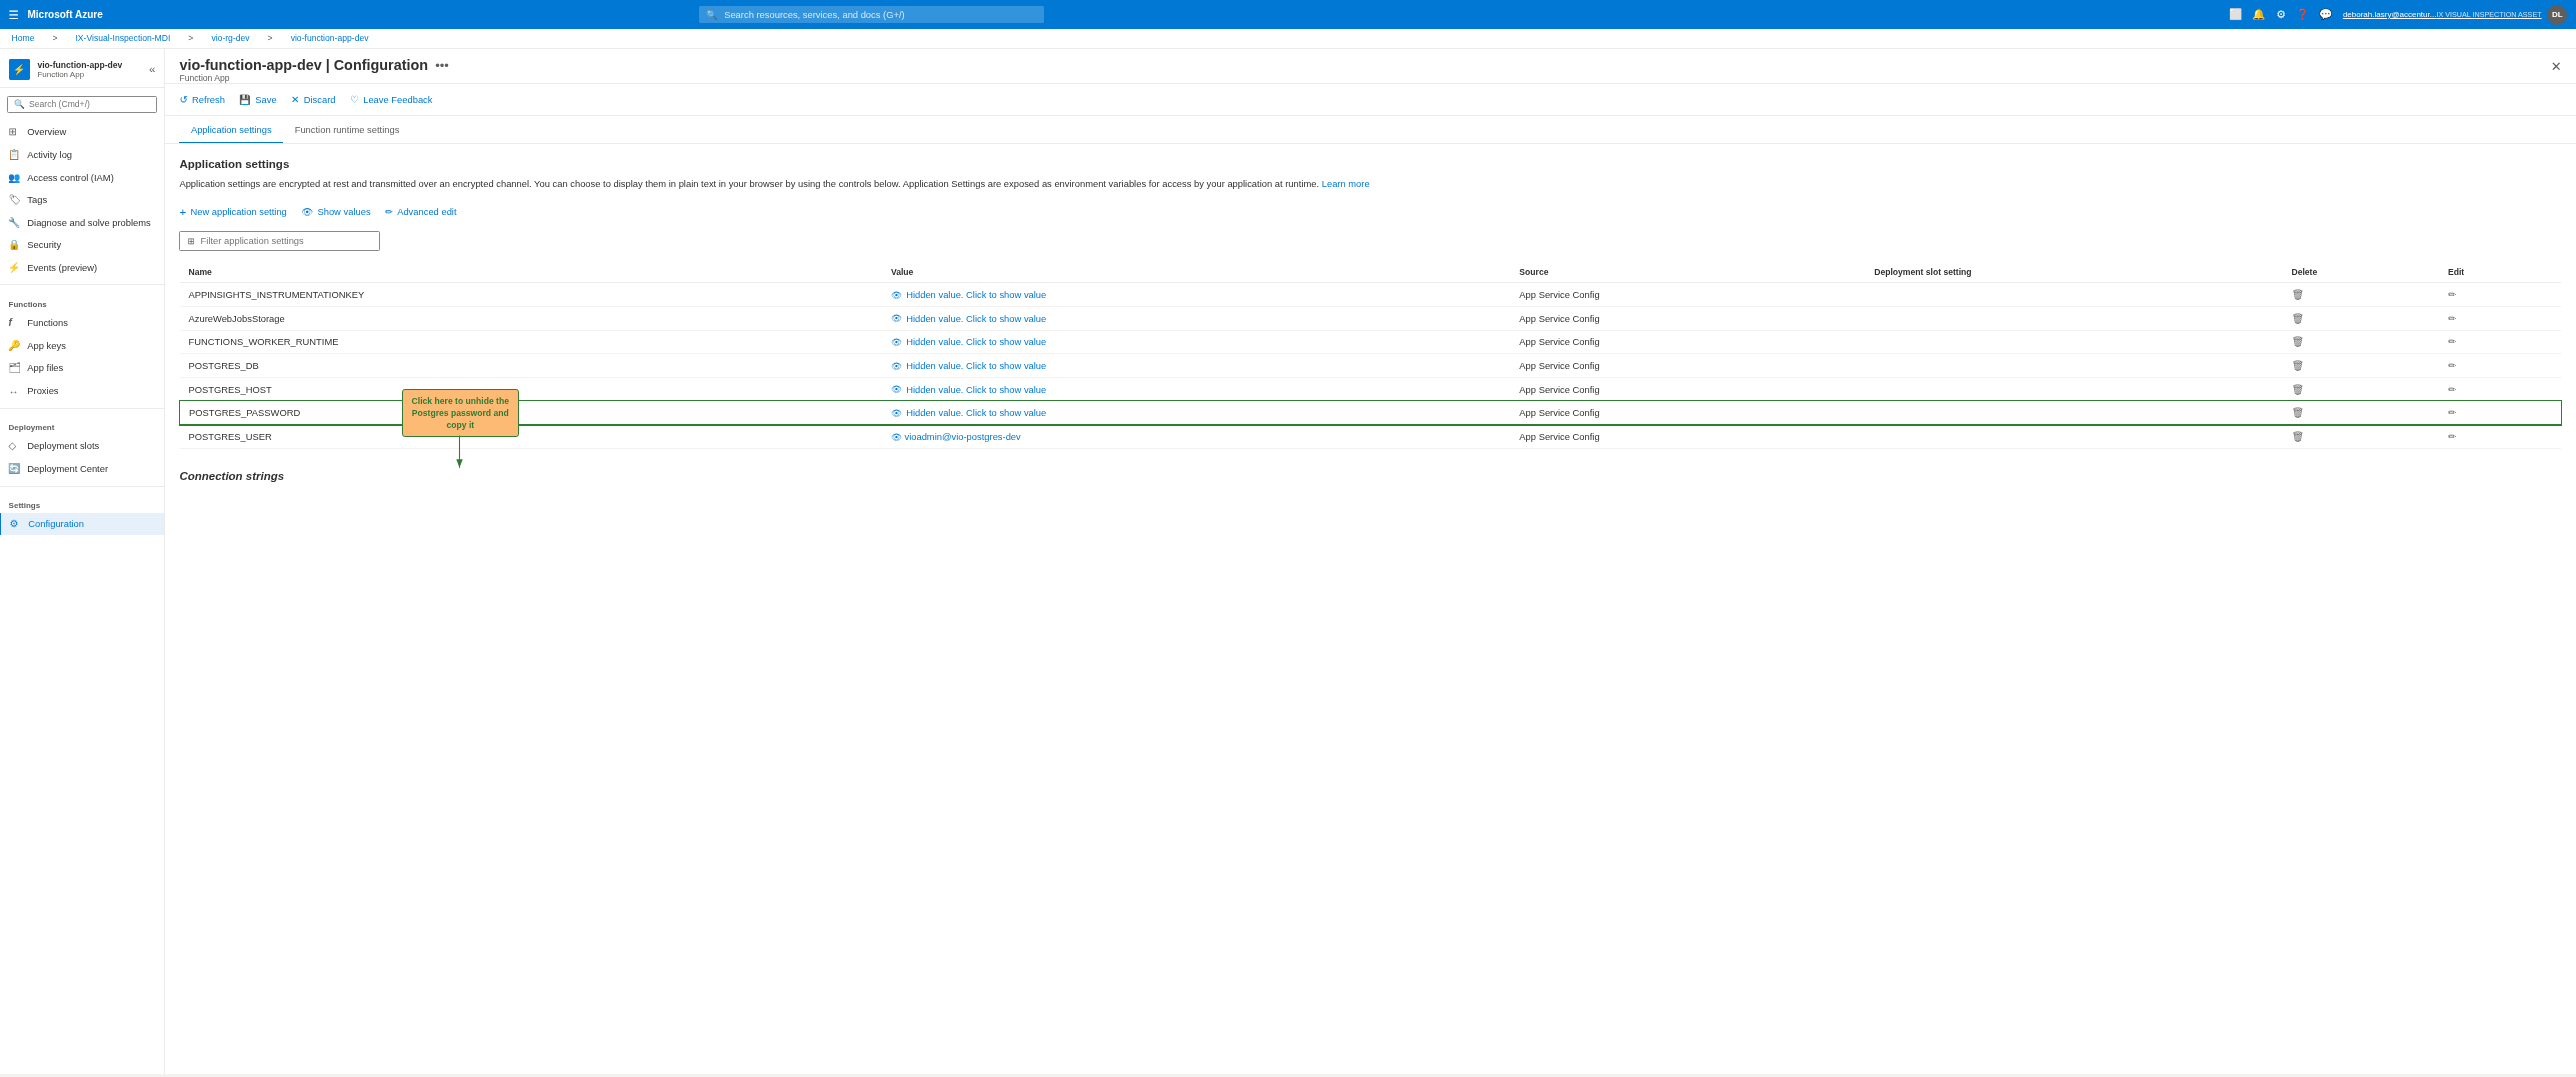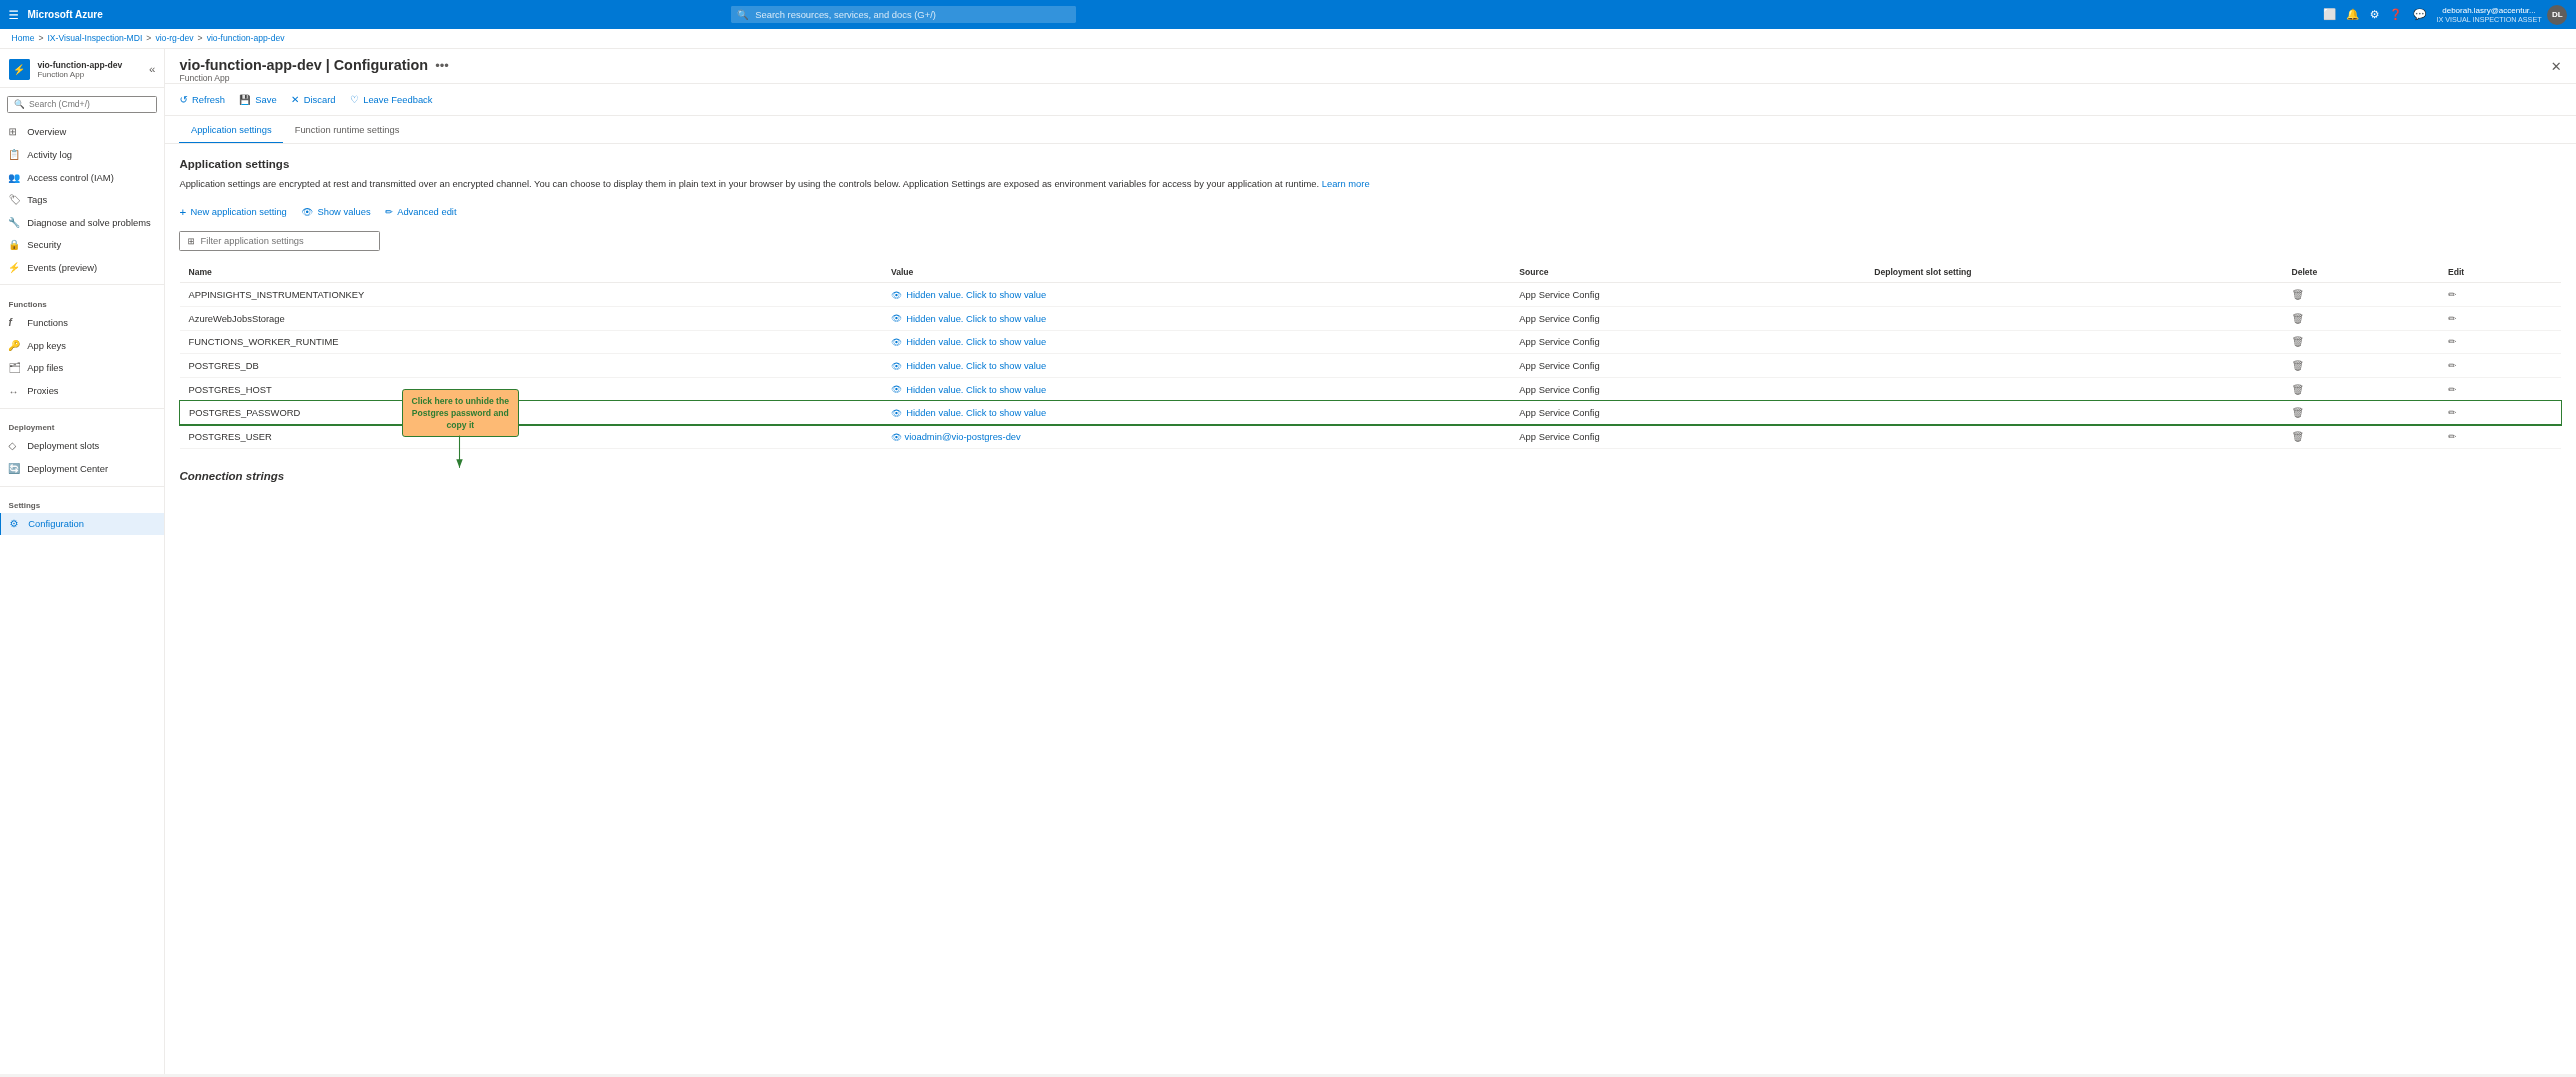--- a/index.html
+++ b/index.html
@@ -32,39 +32,39 @@
       background: transparent;
       border: none;
       outline: none;
       color: white;
       font-size: 9.4px;
       width: 100%;
     }
     .topbar-search input::placeholder { color: rgba(255,255,255,0.8); }
     .topbar-icons { display: flex; align-items: center; gap: 10px; margin-left: auto; }
     .topbar-icon { color: white; font-size: 10.8px; cursor: pointer; }
-    .topbar-user { display: flex; flex-direction: column; align-items: center; }
+    .topbar-user { display: flex; flex-direction: row; align-items: flex-end; text-decoration: underline; }
     .topbar-user-name { font-size: 8px; color: white; }
     .topbar-user-subtitle { font-size: 7.2px; color: rgba(255,255,255,0.8); }
     .topbar-avatar {
       width: 20px; height: 20px; border-radius: 50%;
       background: #605e5c;
       display: flex; align-items: center; justify-content: center;
       color: white; font-size: 8px; font-weight: 600;
     }
 
     
     .breadcrumb {
       background: white;
       padding: 4.3px 11.5px;
       font-size: 8.6px;
       color: #0078d4;
       display: flex;
       align-items: center;
-      gap: 4px;
+      gap: 18px;
       border-bottom: 0.7px solid #edebe9;
     }
     .breadcrumb-sep { color: #605e5c; }
     .breadcrumb-item { cursor: pointer; }
     .breadcrumb-current { color: #0078d4; font-weight: 400; }
 
     
     .app-body { display: flex; height: calc(100vh - 29px - 23px); }
 
     

